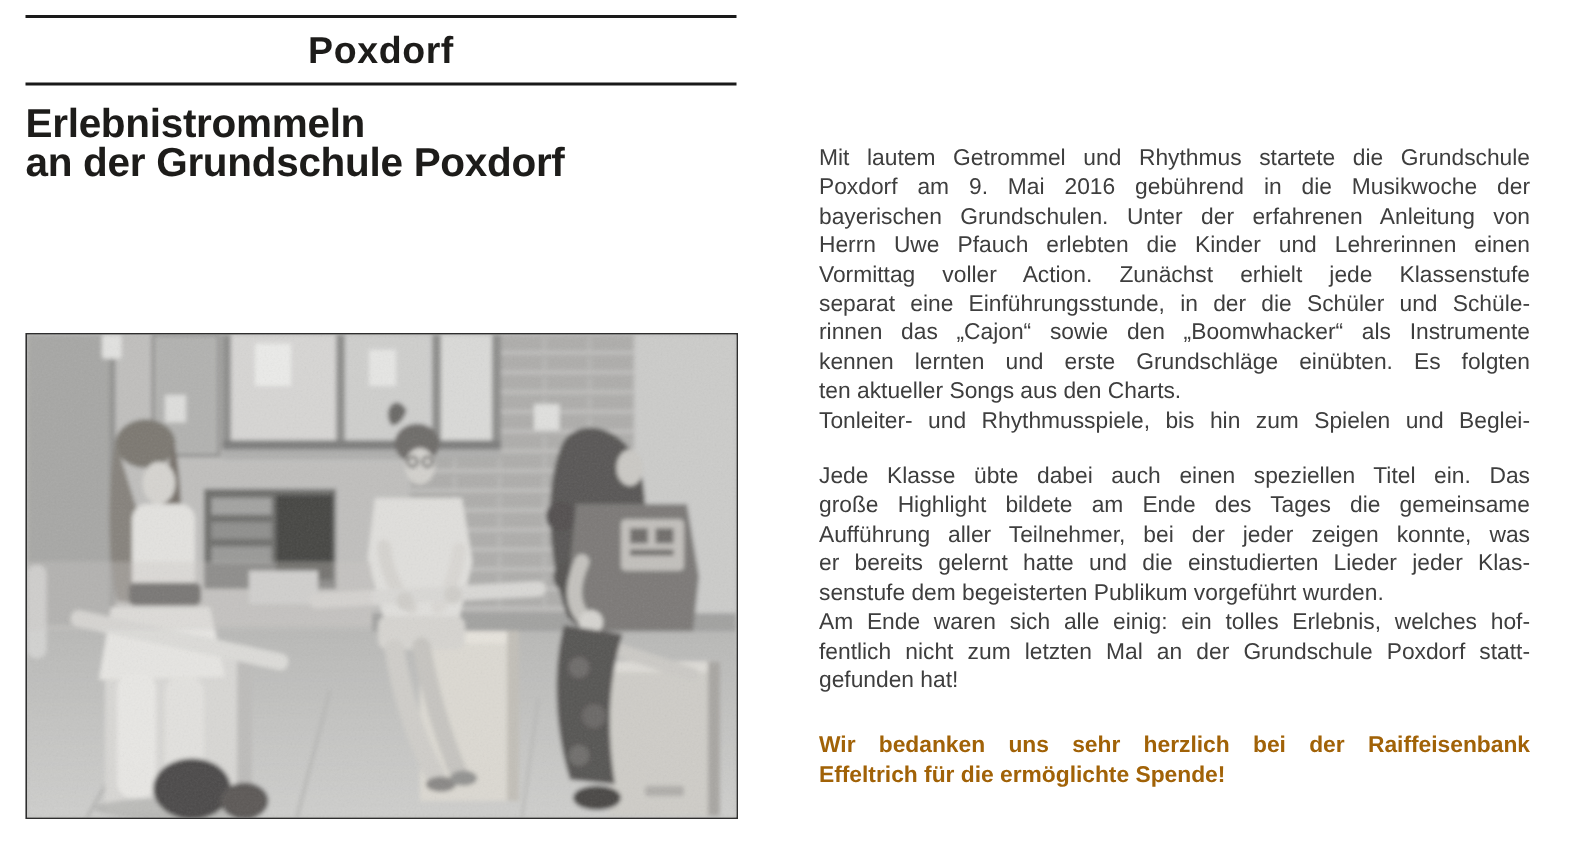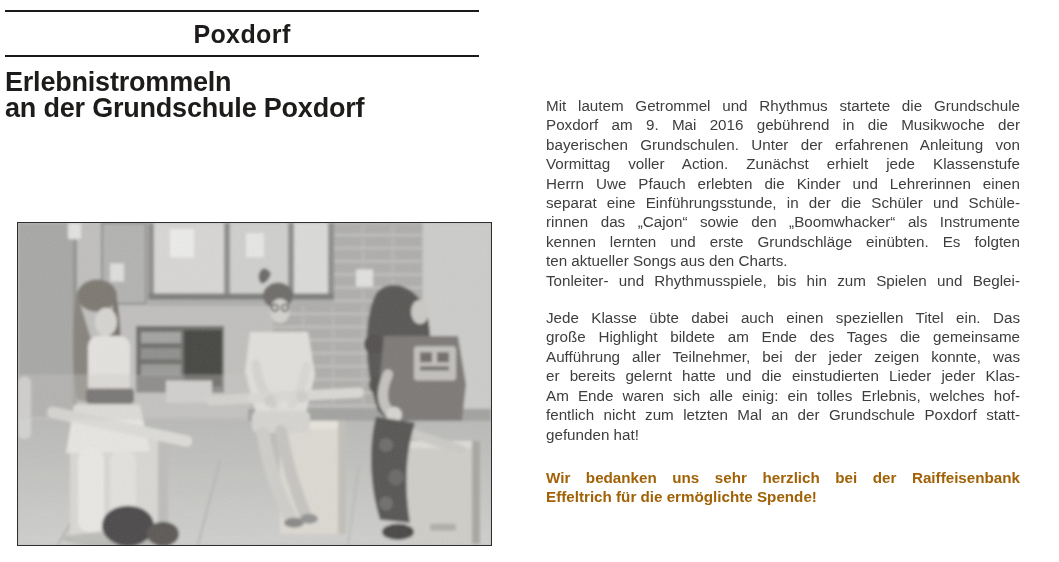--- a/index.html
+++ b/index.html
@@ -2,21 +2,21 @@
 <html lang="de" style="--headline-text: #1d1c1a; --body-text: #3e3e3e; --rule: #1a1a1a; --background: #ffffff;"><head>
 <meta charset="utf-8">
 <style>
   html,body{margin:0;padding:0;background:#ffffff;}
   .page{
     position:relative;width:1059px;height:562px;background:#ffffff;
     font-family:"Liberation Sans",sans-serif;overflow:hidden;
     color:#1d1c1a;
   }
   
-  .left-col{position:absolute;left:5px;top:10px;width:474px;}
+  .left-col{position:absolute;left:17px;top:10px;width:474px;}
   .masthead{
     border-top:2.5px solid var(--rule,#1a1a1a);
     border-bottom:2.5px solid var(--rule,#1a1a1a);
     padding:8px 0 6px;text-align:center;
   }
   .masthead-title{
     font-size:25px;font-weight:bold;letter-spacing:.4px;line-height:1.15;
     color:var(--headline-text,#1d1c1a);
   }
   .headline{margin:12px 0 0;font-size:27px;font-weight:bold;line-height:26px;letter-spacing:-.2px;}
@@ -197,33 +197,34 @@
 
       <rect width="473" height="319" filter="url(#grain)" opacity="0.11"></rect>
     </svg>
   </div>
 
   <div class="right-col" id="body-col">
       <div class="para">
         <div class="line j">Mit lautem Getrommel und Rhythmus startete die Grundschule</div>
         <div class="line j">Poxdorf am 9. Mai 2016 gebührend in die Musikwoche der</div>
         <div class="line j">bayerischen Grundschulen. Unter der erfahrenen Anleitung von</div>
+        <div class="line j">Herrn Uwe Pfauch erlebten die Kinder und Lehrerinnen einen</div>
         <div class="line j">Vormittag voller Action. Zunächst erhielt jede Klassenstufe</div>
-        <div class="line j">Herrn Uwe Pfauch erlebten die Kinder und Lehrerinnen einen</div>
         <div class="line j">separat eine Einführungsstunde, in der die Schüler und Schüle-</div>
         <div class="line j">rinnen das „Cajon“ sowie den „Boomwhacker“ als Instrumente</div>
         <div class="line j">kennen lernten und erste Grundschläge einübten. Es folgten</div>
         <div class="line">ten aktueller Songs aus den Charts.</div>
         <div class="line j">Tonleiter- und Rhythmusspiele, bis hin zum Spielen und Beglei-</div>
       </div>
       <div class="para gap">
         <div class="line j">Jede Klasse übte dabei auch einen speziellen Titel ein. Das</div>
         <div class="line j">große Highlight bildete am Ende des Tages die gemeinsame</div>
         <div class="line j">Aufführung aller Teilnehmer, bei der jeder zeigen konnte, was</div>
         <div class="line j">er bereits gelernt hatte und die einstudierten Lieder jeder Klas-</div>
+        <div class="line">senstufe dem begeisterten Publikum vorgeführt wurden.</div>
       </div>
       <div class="para">
         <div class="line j">Am Ende waren sich alle einig: ein tolles Erlebnis, welches hof-</div>
         <div class="line j">fentlich nicht zum letzten Mal an der Grundschule Poxdorf statt-</div>
         <div class="line">gefunden hat!</div>
       </div>
       <div class="para gap bold">
         <div class="line j">Wir bedanken uns sehr herzlich bei der Raiffeisenbank</div>
         <div class="line">Effeltrich für die ermöglichte Spende!</div>
       </div>

